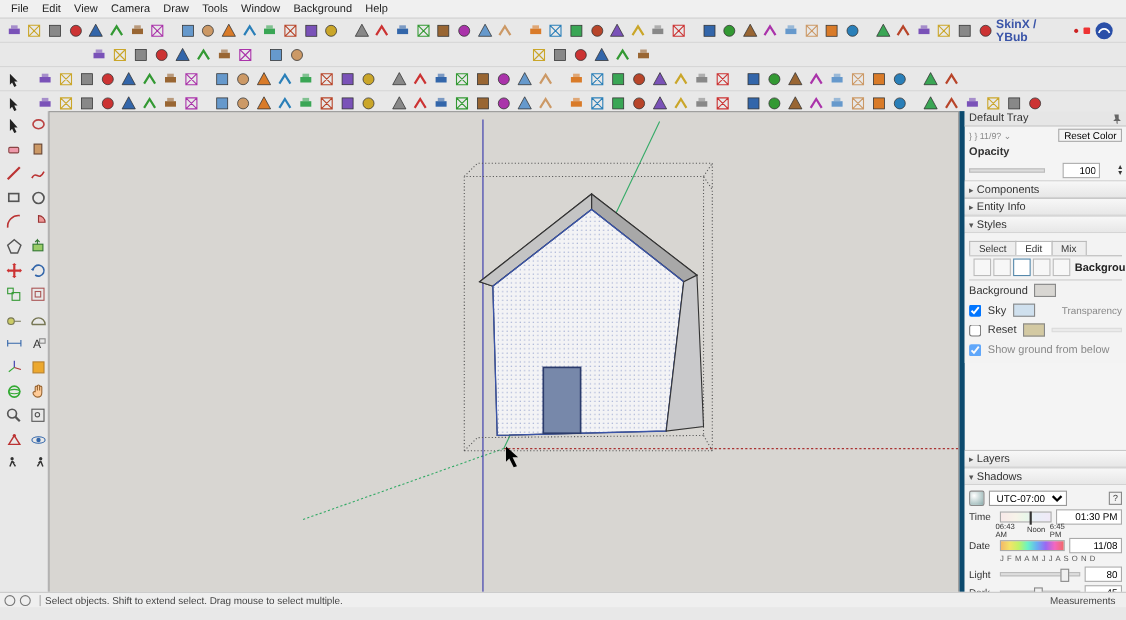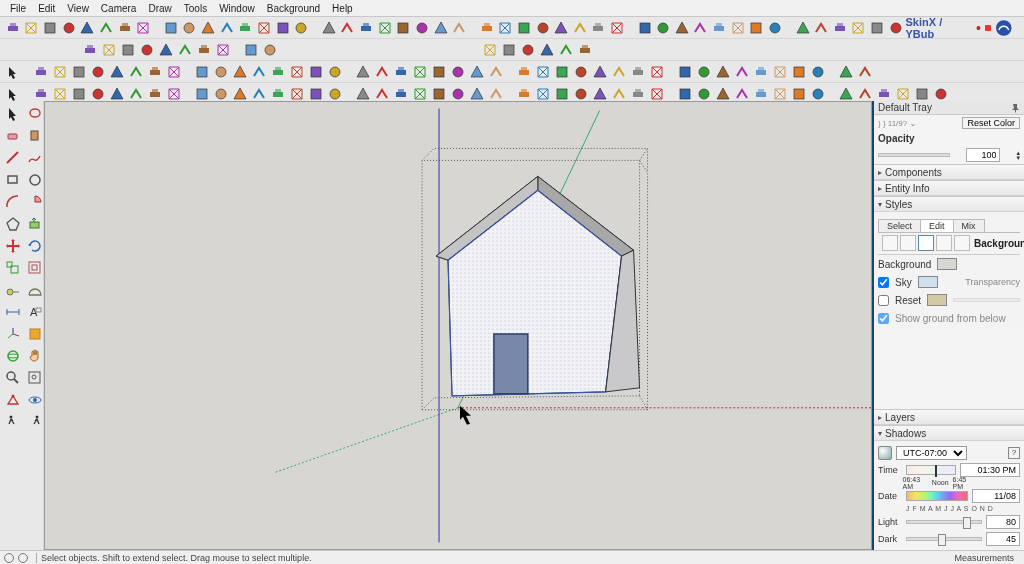--- a/index.html
+++ b/index.html
@@ -20,21 +20,21 @@
 
   .main { position: absolute; top: 101px; left: 0; right: 0; bottom: 14px; display: flex; }
   .lefttools { width: 44px; background: #e8e8e8; border-right: 1px solid #d6d6d6; display: flex; flex-direction: column; }
   .lefttools .col2 { display: grid; grid-template-columns: 20px 20px; gap: 2px; padding: 2px; }
   .ltbtn { width: 20px; height: 20px; display:flex; align-items:center; justify-content:center; border:1px solid transparent; }
   .ltbtn svg { width:15px; height:15px; }
 
   .viewport { flex: 1 1 auto; position: relative; background: #d8d6d2; border: 1px solid #999; overflow:hidden; }
   .viewport svg.scene { position:absolute; inset:0; width:100%; height:100%; }
 
-  .tray { width: 152px; background: #f4f4f4; border-left: 2px solid #0c4a6e; display:flex; flex-direction:column; font-size:10px; color:#333; }
+  .tray { width: 152px; background: #f4f4f4; border-left: 5px solid #0c4a6e; display:flex; flex-direction:column; font-size:10px; color:#333; }
   .traytitle { background:#e6e6e6; font-size:10px; padding:1px 4px; border-bottom:1px solid #c8c8c8; display:flex; align-items:center; }
   .traytitle .pin { margin-left:auto; width:10px; height:10px; }
   .trayrow { padding:2px 4px; display:flex; align-items:center; gap:4px; }
   .labelreset { font-size:9px; margin-left:auto; }
   .numbox { width:34px; height:14px; font-size:9px; text-align:right; padding: 0 3px; border:1px solid #aaa; background:#fff; }
   .op-slider { flex:1; height:4px; background:#ddd; border:1px solid #bbb; }
 
   .section { border-top: 1px solid #c8c8c8; }
   .sechdr { background: linear-gradient(#f7f7f7,#e7e7e7); height:15px; display:flex; align-items:center; padding: 0 4px; font-size:10px; cursor:default; border-bottom:1px solid #d2d2d2;}
   .sechdr::before { content:"▸"; font-size:8px; margin-right:3px; color:#555; }
@@ -64,21 +64,21 @@
 
   .shadowpanel .row{ display:flex; align-items:center; gap:4px; height:17px; font-size:9px;}
   .selbox{ height:14px; font-size:9px; border:1px solid #999; background:#fff; padding:0 2px; }
   .timebar{ flex:1; height:10px; background:linear-gradient(90deg,#f7e9e9 0%, #f7f3e9 30%, #e9f7e9 50%, #e9eef7 70%, #f0e9f7 100%); border:1px solid #aaa; position:relative;}
   .timebar .mk{position:absolute; top:-1px; width:2px; height:12px; background:#333;}
   .datebar{ flex:1; height:10px; background:linear-gradient(90deg,#f3b968,#f3e468,#bff368,#68f3c8,#68b0f3,#9a68f3,#f368c0,#f36868); border:1px solid #aaa;}
   .months { font-size:7px; color:#555; letter-spacing:0.5px;}
   .slider { flex:1; height:4px; background:#ddd; border:1px solid #bbb; position:relative;}
   .slider .knob{ position:absolute; top:-4px; width:8px; height:12px; background:#f0f0f0; border:1px solid #888;}
 
-  .statusbar { position: absolute; left:0; right:0; bottom:0; height:14px; background:#efefef; border-top:1px solid #c8c8c8; display:flex; align-items:center; padding: 0 4px; font-size:9px; color:#444; }
+  .statusbar { position: absolute; left:0; right:0; bottom:12px; height:14px; background:#efefef; border-top:1px solid #c8c8c8; display:flex; align-items:center; padding: 0 4px; font-size:9px; color:#444; }
   .statusbar .circ { width:10px; height:10px; border:1px solid #777; border-radius:50%; margin-right:4px; display:inline-block;}
   .meas { margin-left:auto; font-size:9px; color:#444; padding-right:6px;}
 
   .layerspacer { flex:1 1 auto; }
 </style>
 </head>
 <body>
 
 <div class="menubar">
   <span>File</span>

